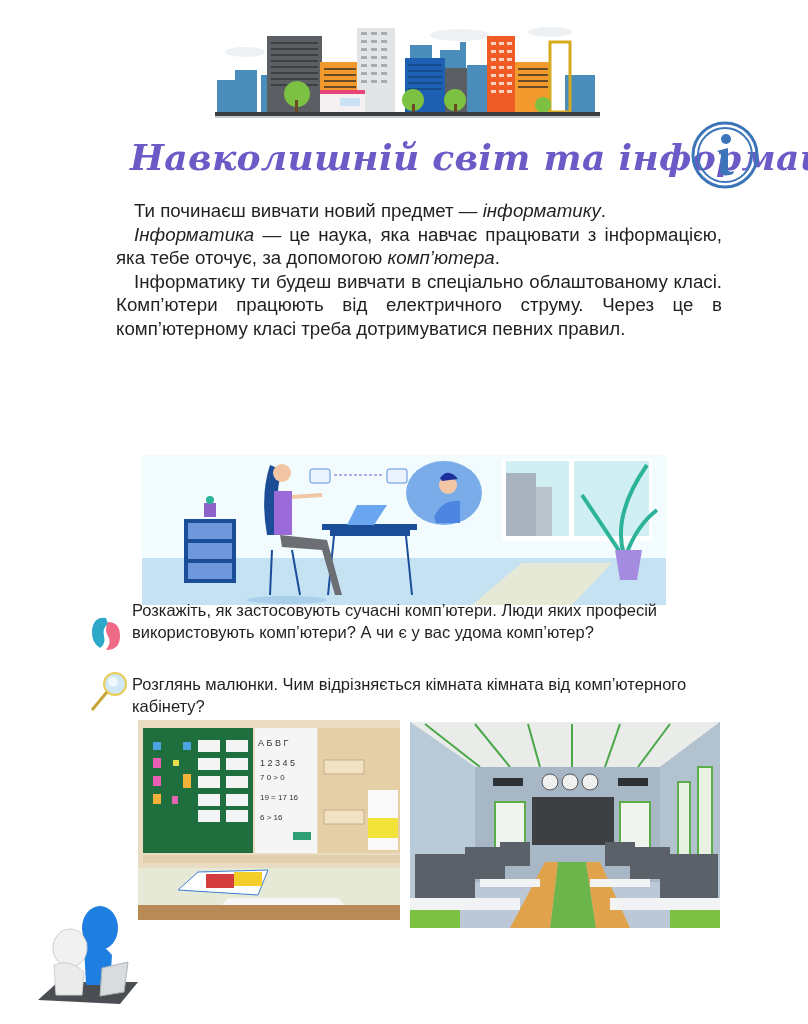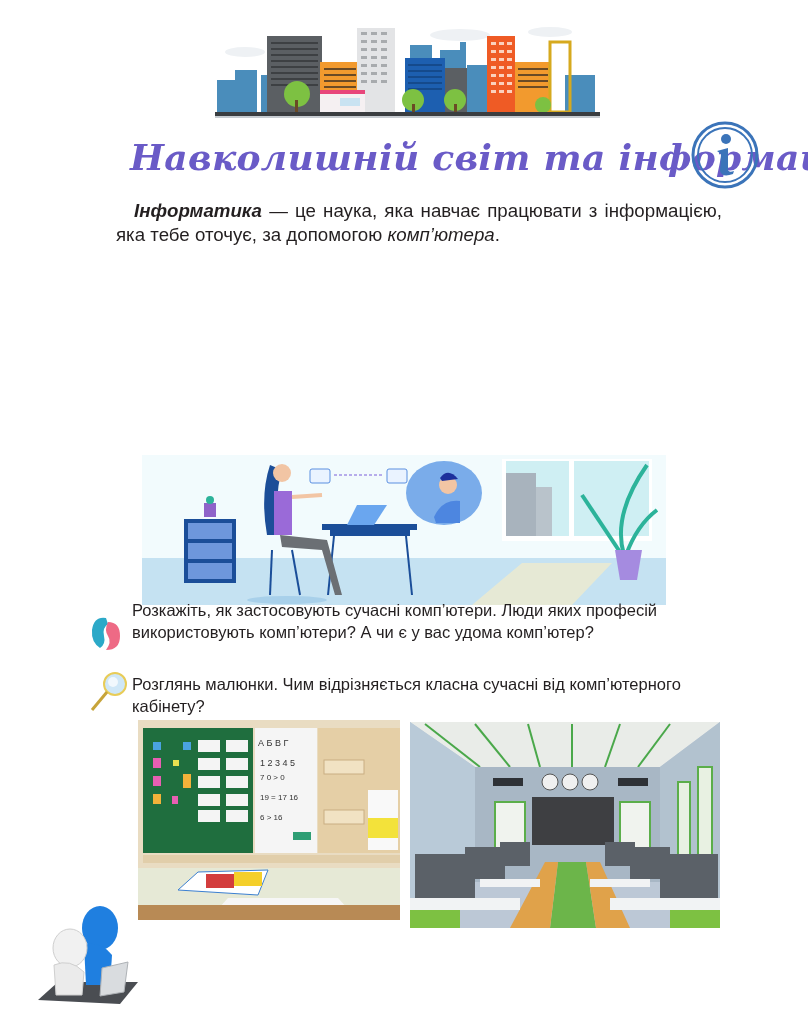--- a/index.html
+++ b/index.html
@@ -10,21 +10,21 @@
   .city { left:205px; top:20px; width:395px; height:100px; }
 
   
   .title { left:130px; top:126px; width:560px; height:62px; font-family:"DejaVu Serif", serif; font-style:italic; font-weight:bold; font-size:36px; color:#6a5bc7; white-space:nowrap; letter-spacing:0.3px; line-height:62px; }
   .info-icon { left:690px; top:120px; width:70px; height:70px; }
 
   
   .body { left:116px; top:199px; width:606px; font-size:18.7px; line-height:23.5px; }
   .body p { margin:0; text-align:justify; text-align-last:left; }
   .body p .ind { display:inline-block; width:18px; }
-  .body .bi { font-weight:bold; font-style:italic; }
+  .body .bi { font-weight:normal; font-style:italic; }
   .body .it { font-style:italic; }
 
   
   .illus { left:142px; top:455px; width:524px; height:150px; background:#f2fbfd; overflow:hidden; }
 
   
   .q { left:132px; font-size:16.5px; line-height:22px; width:590px; }
   .q1 { top:599px; }
   .q2 { top:673px; }
   .q-icon1 { left:86px; top:614px; width:40px; height:40px; }
@@ -161,21 +161,23 @@
 
 <div class="abs title">Навколишній світ та інформація</div>
 <svg class="abs info-icon" viewBox="0 0 70 70">
   <circle cx="35" cy="35" r="32" fill="none" stroke="#3b74b9" stroke-width="3"></circle>
   <circle cx="35" cy="35" r="27" fill="none" stroke="#3b74b9" stroke-width="2"></circle>
   <circle cx="36" cy="19" r="5" fill="#3b74b9"></circle>
   <path d="M27 31 L38 28 L38 49 Q38 53 44 51 L43 54 Q32 58 30 51 L31 34 Z" fill="#3b74b9"></path>
 </svg>
 
 <div class="abs body">
+  <p><span class="ind"></span><span>Ти починаєш вивчати новий предмет — </span><span class="it">інформатику</span><span>.</span></p>
   <p><span class="ind"></span><span class="bi">Інформатика</span><span> — це наука, яка навчає працювати з інформацією, яка тебе оточує, за допомогою </span><span class="it">комп’ютера</span><span>.</span></p>
+  <p><span class="ind"></span><span>Інформатику ти будеш вивчати в спеціально облаштованому класі. Комп’ютери працюють від електричного струму. Через це в комп’ютерному класі треба дотримуватися певних правил.</span></p>
 </div>
 
 <svg class="abs illus" viewBox="0 0 524 150">
   <rect x="0" y="0" width="524" height="150" fill="#f2fbfd"></rect>
   <rect x="0" y="103" width="524" height="47" fill="#c5e2f2"></rect>
   <polygon points="330,150 380,108 470,108 430,150" fill="#f3edc9" opacity="0.7"></polygon>
 
   <rect x="360" y="4" width="150" height="82" fill="#ffffff"></rect>
   <rect x="364" y="6" width="63" height="75" fill="#cfeff3"></rect>
   <rect x="432" y="6" width="75" height="75" fill="#cfeff3"></rect>
@@ -226,21 +228,21 @@
   <path d="M20 4 Q8 2 6 16 Q5 28 14 34 Q20 30 18 22 Q16 14 22 10 Z" fill="#2ca9c8"></path>
   <path d="M22 8 Q34 8 34 22 Q34 36 20 36 Q26 28 22 22 Q18 16 22 8 Z" fill="#ee6a85"></path>
 </svg>
 <div class="abs q q1">Розкажіть, як застосовують сучасні комп’ютери. Люди яких професій використовують комп’ютери? А чи є у вас удома комп’ютер?</div>
 
 <svg class="abs q-icon2" viewBox="0 0 42 42">
   <circle cx="27" cy="14" r="11" fill="#cfe7f7" stroke="#e8cc58" stroke-width="2"></circle>
   <circle cx="25" cy="12" r="5" fill="#ffffff" opacity="0.7"></circle>
   <line x1="19" y1="22" x2="4" y2="40" stroke="#c7a43a" stroke-width="3"></line>
 </svg>
-<div class="abs q q2">Розглянь малюнки. Чим відрізняється класна сучасні від комп’ютерного кабінету?</div>
+<div class="abs q q2">Розглянь малюнки. Чим відрізняється кімната кімната від комп’ютерного кабінету?</div>
 
 <svg class="abs photo1" viewBox="0 0 262 200">
   <rect width="262" height="200" fill="#e6e9d6"></rect>
   <rect x="0" y="0" width="262" height="148" fill="#e9dcc2"></rect>
   <rect x="5" y="8" width="110" height="125" fill="#1f6e3e"></rect>
   <rect x="117" y="8" width="62" height="125" fill="#f5f5f5"></rect>
   <rect x="180" y="8" width="82" height="125" fill="#e5cfa6"></rect>
   <g fill="#f4f4f4">
     <rect x="60" y="20" width="22" height="12"></rect>
       <rect x="88" y="20" width="22" height="12"></rect>

